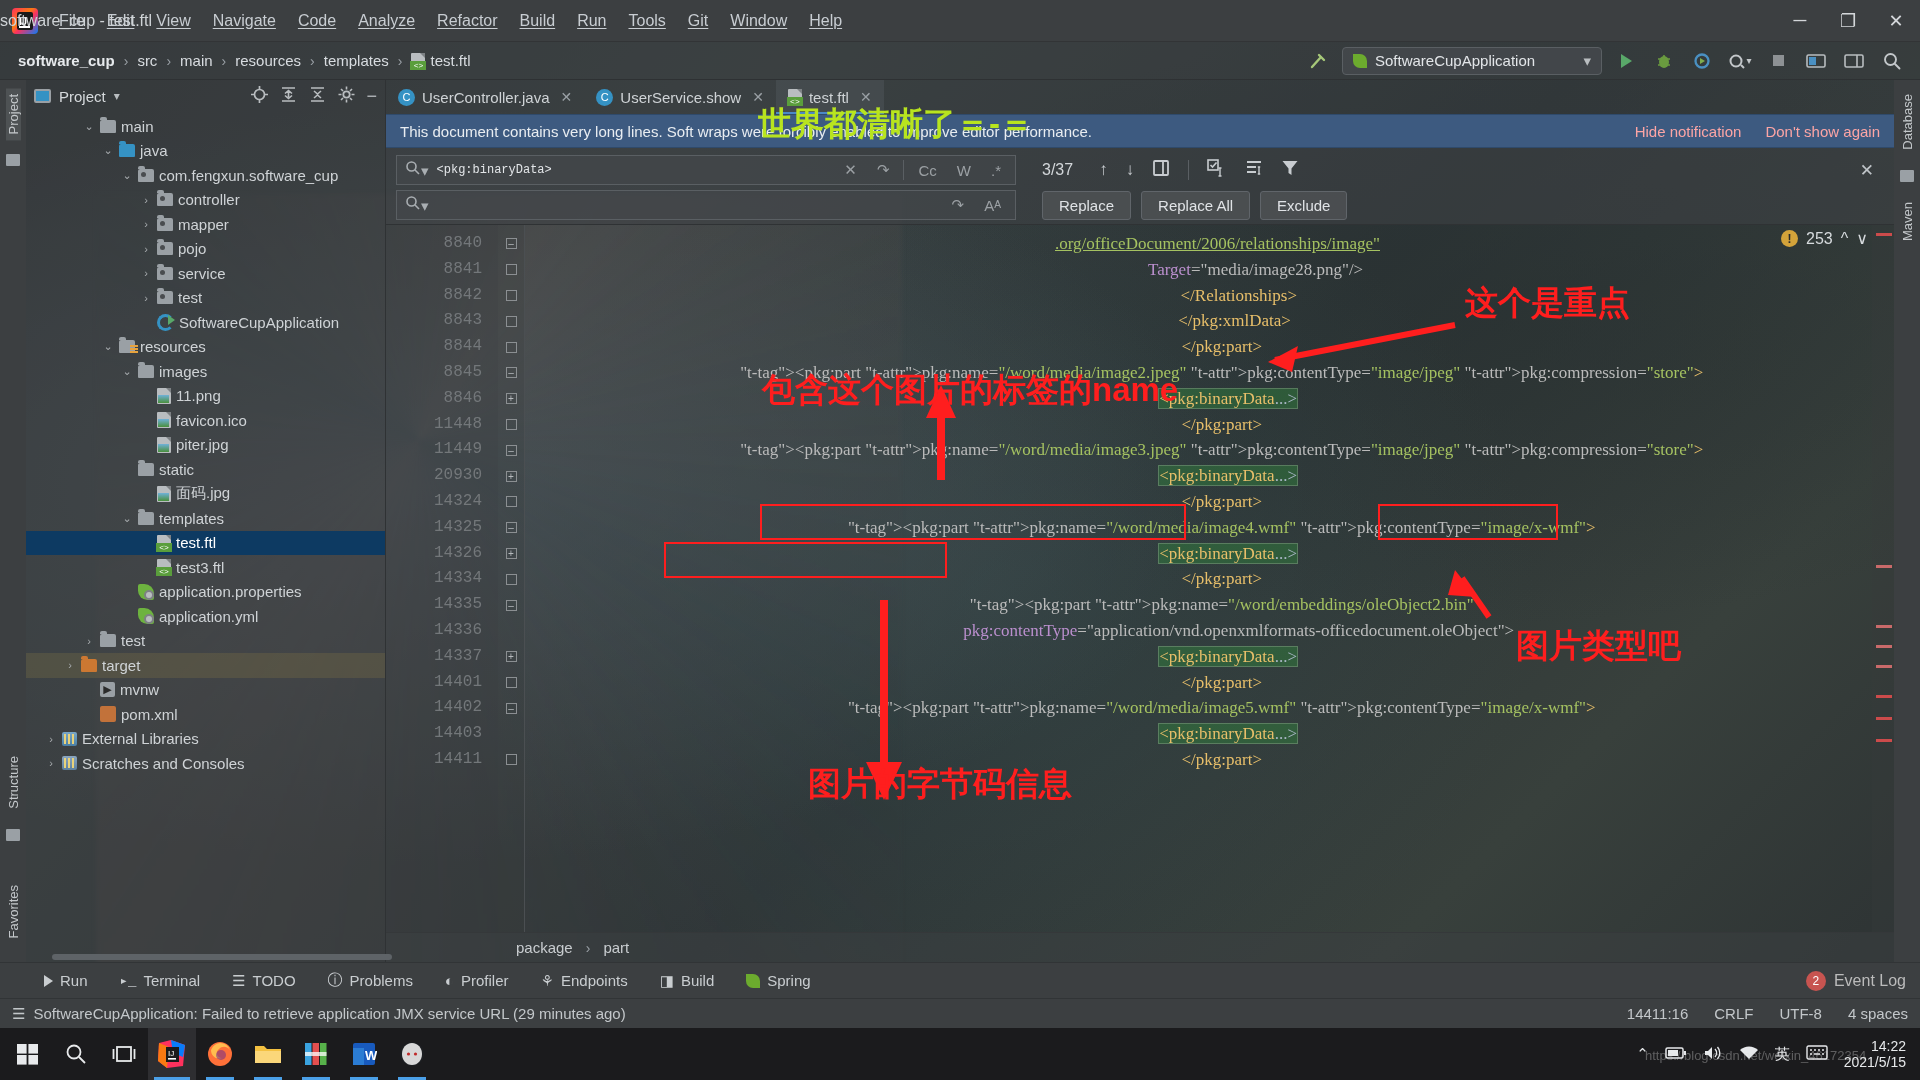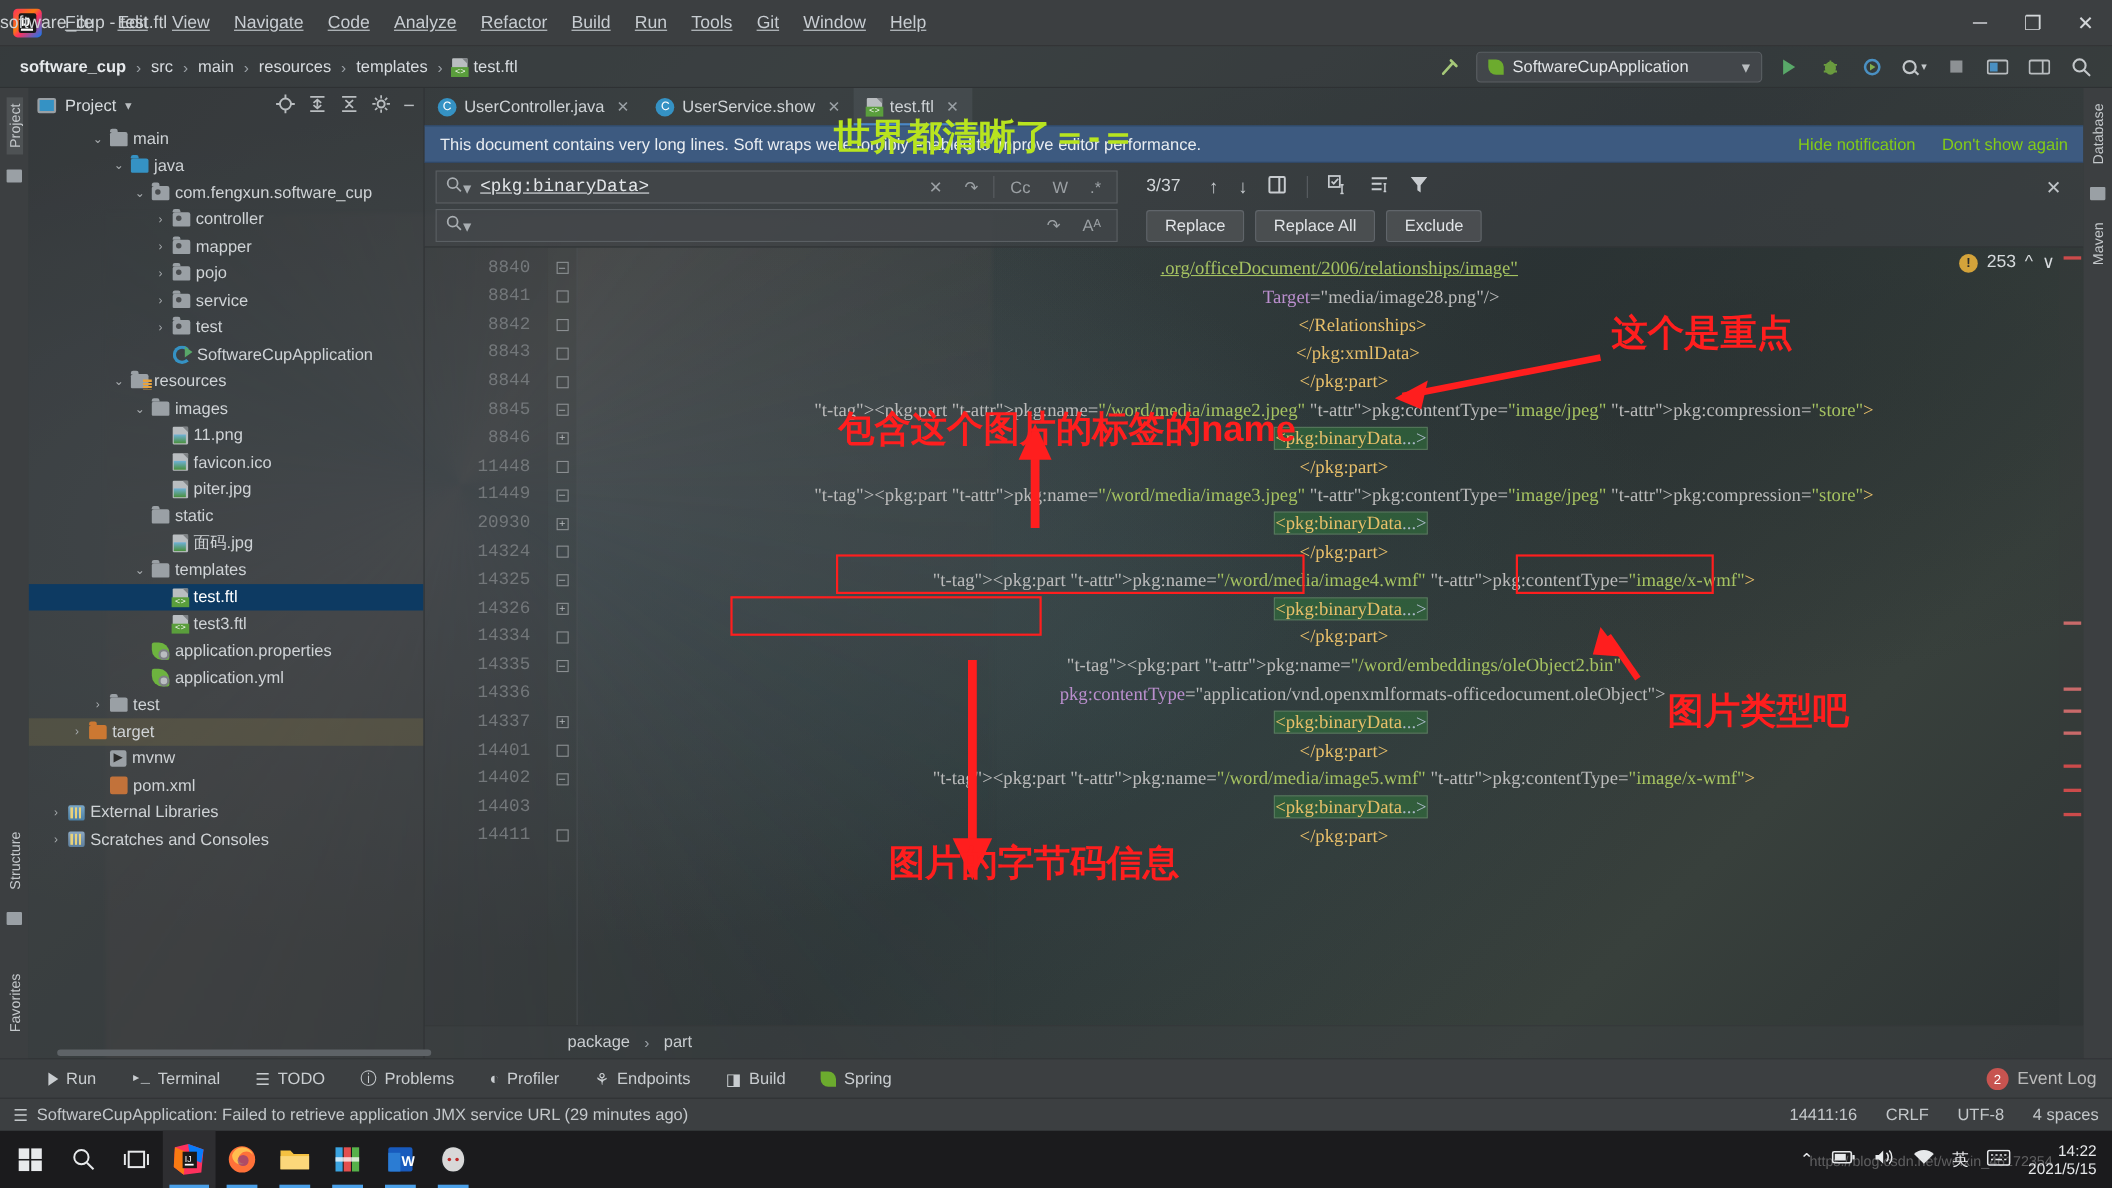--- a/index.html
+++ b/index.html
@@ -130,31 +130,31 @@
   .tab.active { background:rgba(83,89,93,.45); }
   .tab.active:after{content:"";position:absolute;left:0;right:0;bottom:0;height:2px;background:#4a88c7;}
   .cic { width:17px;height:17px;border-radius:50%;background:#3592c4;color:#fff;font-size:11px;display:flex;align-items:center;justify-content:center;flex:0 0 17px;}
 
   
   #notif {
     height:34px; background:#3d5a80; display:flex; align-items:center; padding:0 14px;
     font-size:15px; color:#e9edf1; border-top:1px solid #2f4a6b; border-bottom:1px solid #2f4a6b;
   }
   #notif .links { margin-left:auto; display:flex; gap:24px; }
-  #notif .links a { color:#84cc16; text-decoration:none; font-size:15px;}
+  #notif .links a { color:#fca5a5; text-decoration:none; font-size:15px;}
 
   
   #findbar { background:rgba(62,65,68,.6); border-bottom:1px solid #2f3234; padding:4px 0 2px 0;}
   .findrow { display:flex; align-items:center; height:36px; padding:0 10px; gap:0px;}
   .fieldwrap {
     display:flex; align-items:center; flex:0 0 620px; height:30px;
     background:rgba(70,73,76,.55); border:1px solid #5a5f63; padding:0 8px; gap:8px;
   }
   .fieldwrap .q { color:#a9aeb2; font-size:15px; }
-  .fieldwrap .val { flex:1; font-size:16px; color:#e3e6e9;text-decoration:underline; }
+  .fieldwrap .val { flex:1; font-size:12px; color:#e3e6e9; }
   .fieldwrap .tgl { color:#9ba0a4; font-size:15px; padding:0 6px; }
   .fieldwrap .divider{width:1px;height:20px;background:#5a5f63;}
   .counter { margin-left:26px; font-size:16px; color:#d2d6d9; }
   .findicons { display:flex; align-items:center; gap:18px; margin-left:26px; color:#c8ccd0; font-size:17px;}
   .btnrow { display:flex; gap:10px; margin-left:26px; }
   .btn {
     background:rgba(77,81,84,.85); border:1px solid #60656a; border-radius:3px;
     padding:5px 16px; font-size:15px; color:#e0e3e6;
   }
   #findclose { margin-left:auto; color:#bfc4c8; font-size:17px; padding-right:10px;}

